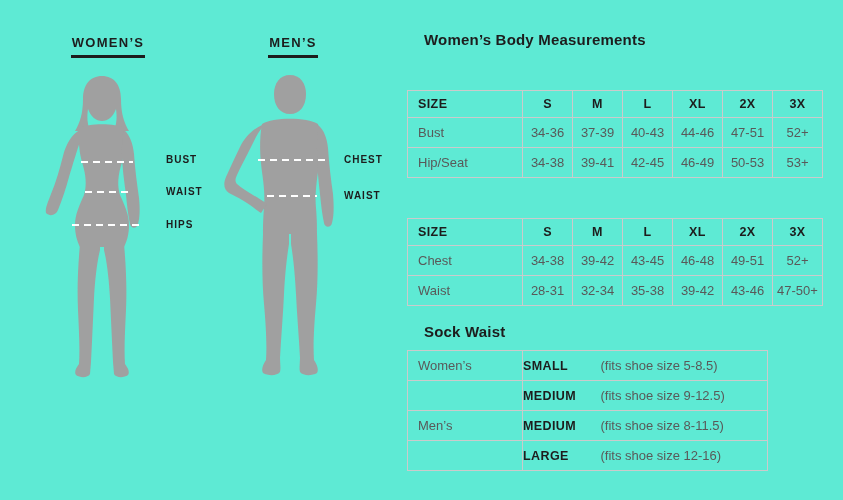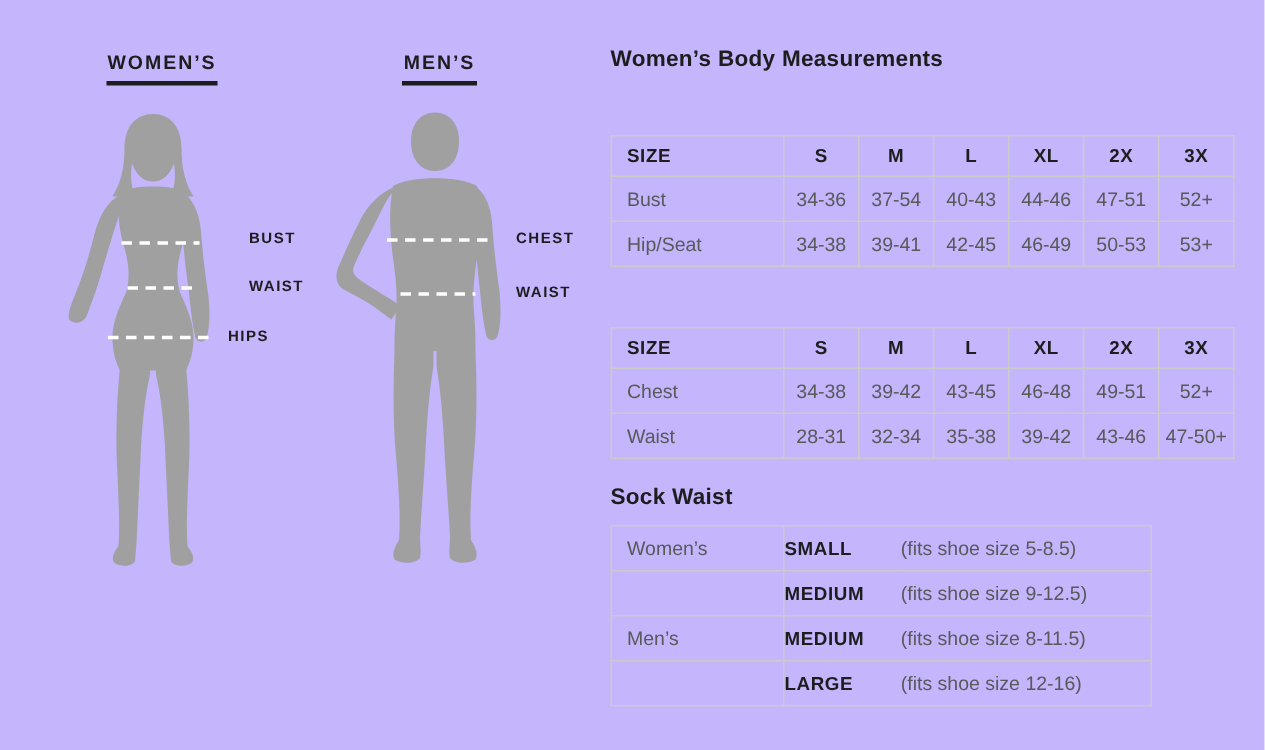--- a/index.html
+++ b/index.html
@@ -2,21 +2,21 @@
 <html style="--silhouette: #a0a0a0; --table-border: #cbcbcb; --text-dark: #1d1d1d; --text-gray: #595959;"><head>
 <meta charset="utf-8">
 <style>
   * { margin:0; padding:0; box-sizing:border-box; }
   html,body { background:#fff; }
   body {
     font-family:"Liberation Sans","DejaVu Sans",sans-serif;
     width:843px; height:500px; position:relative; overflow:hidden;
     color:var(--text-dark,#1d1d1d);
   }
-  .stage { position:absolute; inset:0; background:#c4b5fd; }
+  .stage { position:absolute; inset:0; background:#5eead4; }
 
   
   .fig-title {
     position:absolute; top:33px; width:136px; text-align:center;
   }
   .fig-title span {
     display:inline-block; font-size:13px; font-weight:800;
     letter-spacing:1.3px; color:var(--text-dark,#1d1d1d);
     border-bottom:3px solid var(--text-dark,#1d1d1d); padding:0 1px 5px;
   }
@@ -31,21 +31,21 @@
 
   .meas-label {
     position:absolute; font-size:10px; font-weight:800;
     letter-spacing:1px; color:var(--text-dark,#1d1d1d); white-space:nowrap;
   }
 
   
   .tables-panel { position:absolute; left:407px; top:30px; width:412px; }
   .tables-panel h2 {
     font-size:15px; font-weight:700; letter-spacing:.2px;
-    color:var(--text-dark,#1d1d1d); line-height:20px; margin:0 0 8px 0;
+    color:var(--text-dark,#1d1d1d); line-height:20px; margin:0 0 8px 17px;
   }
   table { border-collapse:collapse; table-layout:fixed; margin:0 0 16px 0; }
   .meas-table { width:416px;margin-top:40px; }
   .meas-table th, .meas-table td {
     border:1px solid var(--table-border,#cbcbcb);
     height:30px; text-align:center; vertical-align:middle;
     font-size:13px; color:var(--text-gray,#595959); font-weight:400;
   }
   .meas-table th {
     height:27px; color:var(--text-dark,#1d1d1d);
@@ -100,42 +100,42 @@
       <path class="body" d="M47,53 C38,57 30,65 25,75 C20,85 15,96 11,105 C8,112 9,118 14,121 C20,124 28,128 35,133 C39,136 43,139 46,141 L52,132 C48,129 43,126 38,123 C32,119 26,116 22,112 C20,110 20,107 22,103 C26,94 31,85 35,77 C39,69 43,60 47,56 Z"></path>
       <path class="body" d="M48,162 C47,186 47,210 49,232 C51,254 52,274 51,288 C48,293 46,297 48,301 C53,304 62,304 65,300 C66,296 65,291 65,286 C66,266 68,244 69,222 C70,202 72,184 74,172 L74,162 Z"></path>
       <path class="body" d="M102,162 C103,186 103,210 101,232 C99,254 98,274 99,288 C102,293 104,297 102,301 C97,304 88,304 85,300 C84,296 85,291 85,286 C84,266 82,244 81,222 C80,202 78,184 76,172 L76,162 Z"></path>
       <line class="dash" x1="43" y1="88" x2="110" y2="88"></line>
       <line class="dash" x1="52" y1="124" x2="102" y2="124"></line>
     </svg>
   </div>
 
   <span class="meas-label" style="left:166px; top:154px;">BUST</span>
   <span class="meas-label" style="left:166px; top:186px;">WAIST</span>
-  <span class="meas-label" style="left:152px; top:219px;">HIPS</span>
+  <span class="meas-label" style="left:166px; top:219px;">HIPS</span>
   <span class="meas-label" style="left:344px; top:154px;">CHEST</span>
   <span class="meas-label" style="left:344px; top:190px;">WAIST</span>
 
   <div class="tables-panel">
 
     <h2>Women’s Body Measurements</h2>
     <table class="meas-table">
       <tbody>
           <tr>
         <th>SIZE</th>
         <th>S</th>
         <th>M</th>
         <th>L</th>
         <th>XL</th>
         <th>2X</th>
         <th>3X</th>
       </tr>
       <tr>
         <td>Bust</td>
         <td>34-36</td>
-        <td>37-54</td>
+        <td>37-39</td>
         <td>40-43</td>
         <td>44-46</td>
         <td>47-51</td>
         <td>52+</td>
       </tr>
       <tr>
         <td>Hip/Seat</td>
         <td>34-38</td>
         <td>39-41</td>
         <td>42-45</td>

